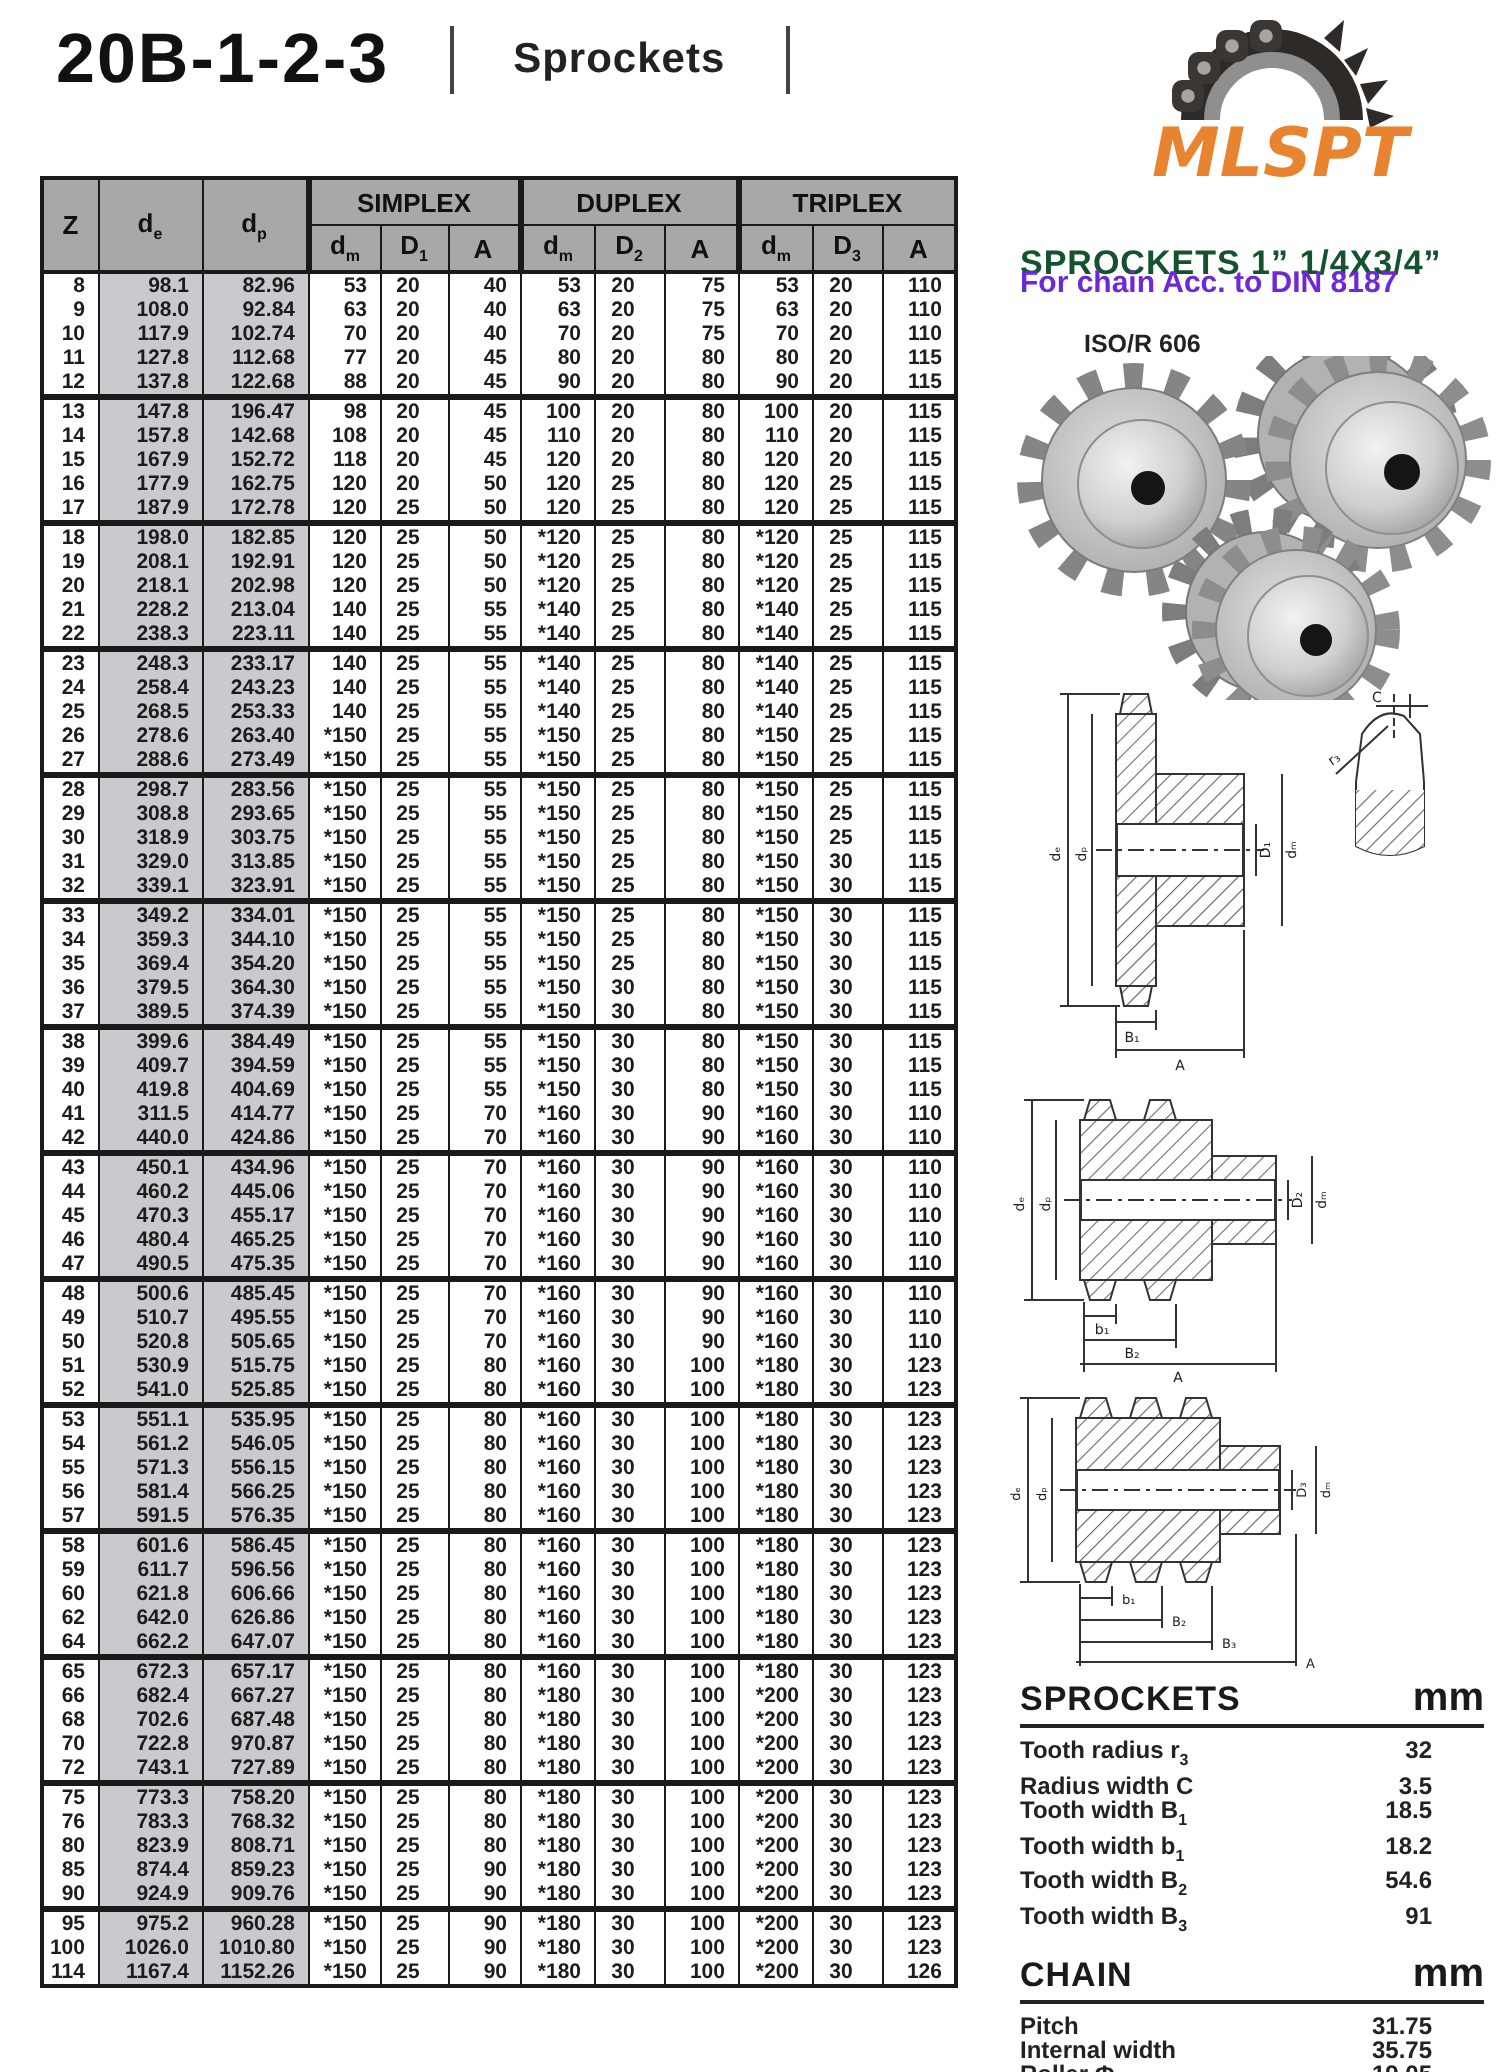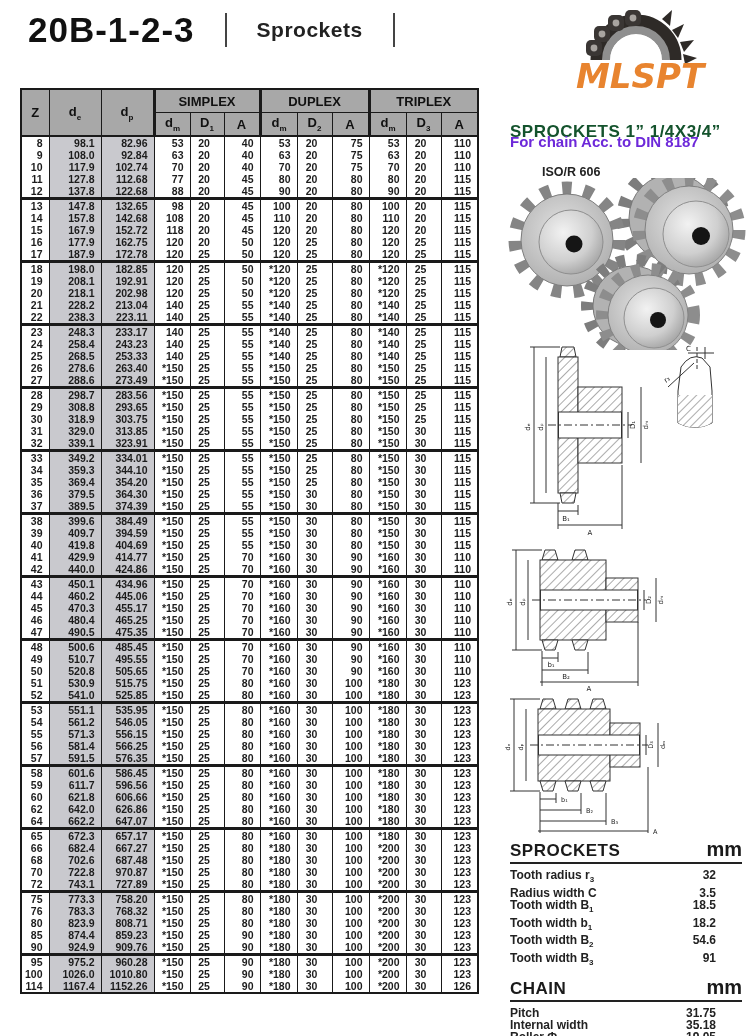--- a/index.html
+++ b/index.html
@@ -193,21 +193,21 @@
           <td class="c6">90</td>
           <td class="c7">20</td>
           <td class="c8">80</td>
           <td class="c9">90</td>
           <td class="c10">20</td>
           <td class="c11">115</td>
         </tr>
         <tr class="grp">
           <td class="c0">13</td>
           <td class="c1">147.8</td>
-          <td class="c2">132.65</td>
+          <td class="c2">196.47</td>
           <td class="c3">98</td>
           <td class="c4">20</td>
           <td class="c5">45</td>
           <td class="c6">100</td>
           <td class="c7">20</td>
           <td class="c8">80</td>
           <td class="c9">100</td>
           <td class="c10">20</td>
           <td class="c11">115</td>
         </tr>
@@ -584,21 +584,21 @@
           <td class="c5">55</td>
           <td class="c6">*150</td>
           <td class="c7">30</td>
           <td class="c8">80</td>
           <td class="c9">*150</td>
           <td class="c10">30</td>
           <td class="c11">115</td>
         </tr>
         <tr>
           <td class="c0">41</td>
-          <td class="c1">429.9</td>
+          <td class="c1">311.5</td>
           <td class="c2">414.77</td>
           <td class="c3">*150</td>
           <td class="c4">25</td>
           <td class="c5">70</td>
           <td class="c6">*160</td>
           <td class="c7">30</td>
           <td class="c8">90</td>
           <td class="c9">*160</td>
           <td class="c10">30</td>
           <td class="c11">110</td>
@@ -1275,21 +1275,21 @@
     <span class="spec-title">CHAIN</span>
     <span class="spec-unit">mm</span>
   </div>
   <div class="spec-list">
       <div class="spec-row">
         <span class="spec-label">Pitch</span>
         <span class="spec-value">31.75</span>
       </div>
       <div class="spec-row">
         <span class="spec-label">Internal width</span>
-        <span class="spec-value">35.18</span>
+        <span class="spec-value">35.75</span>
       </div>
       <div class="spec-row">
         <span class="spec-label">Roller Φ</span>
         <span class="spec-value">19.05</span>
       </div>
     </div>
 
 </div>
 
 </body></html>

